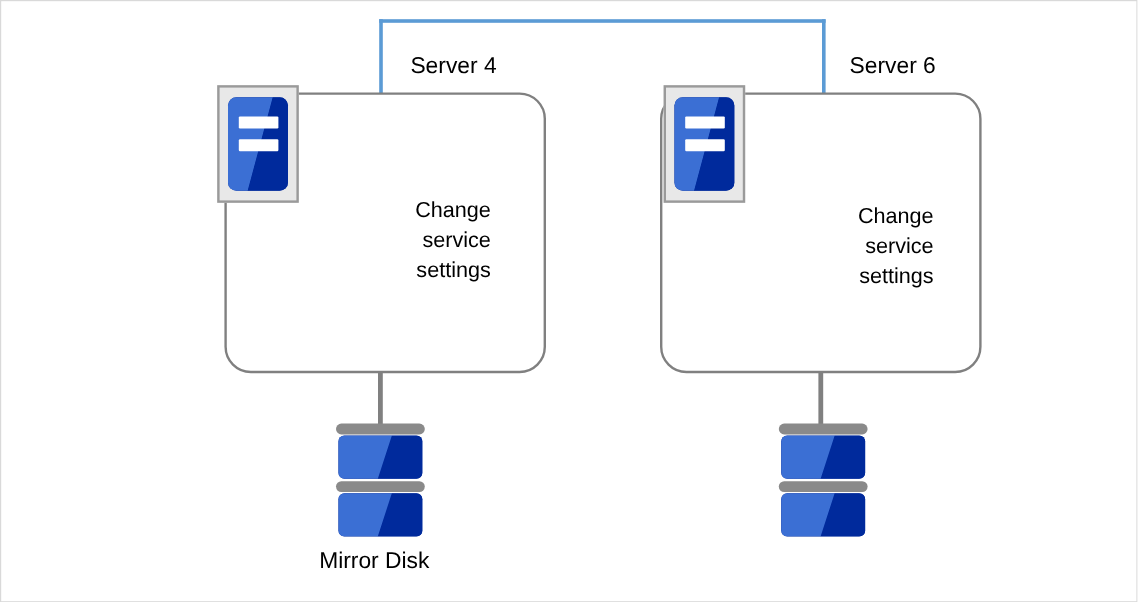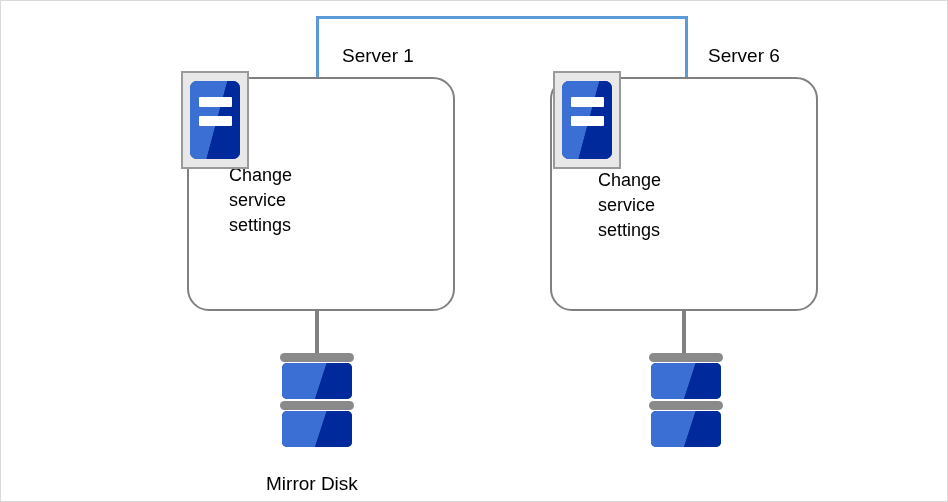--- a/index.html
+++ b/index.html
@@ -51,21 +51,21 @@
     white-space: nowrap;
   }
   #server1-label { left: 341px; top: 44px; }
   #server2-label { left: 707px; top: 44px; }
 
   .box-text {
     position: absolute;
     font-size: 18px;
     line-height: 25px;
     color: #000000;
-    text-align: left;
+    text-align: right;
     white-space: pre-line;
   }
   #server1-text { left: 228px; top: 162px; width: 180px; }
   #server2-text { left: 597px; top: 167px; width: 180px; }
 
   
   .srv-icon {
     position: absolute;
     width: 68px;
     height: 98px;
@@ -143,41 +143,41 @@
   }
   .disk-band-1 { top: 0px; }
   .disk-band-2 { top: 48px; }
 
   .disk-label {
     position: absolute;
     font-size: 19px;
     color: #000000;
     white-space: nowrap;
   }
-  #disk1-label { left: 265px; top: 472px; }
+  #disk1-label { left: 265px; top: 456px; }
 
   
   .connector {
     position: absolute;
     width: 4px;
     background: #808080;
   }
   #connector1 { left: 314px; top: 309px; height: 46px; }
   #connector2 { left: 681px; top: 309px; height: 46px; }
 </style>
 </head>
 <body>
 
 <div id="canvas">
 
   <div class="interconnect"></div>
 
   <div class="server-box" id="server1-box"></div>
 
-  <div class="server-label" id="server1-label">Server 1</div>
+  <div class="server-label" id="server1-label">Server 4</div>
 
   <div class="box-text" id="server1-text">Change
 service
 settings</div>
 
   <div class="srv-icon" id="server1-icon">
     <div class="srv-icon-body">
       <div class="srv-icon-sheen"></div>
       <div class="srv-bar srv-bar-1"></div>
       <div class="srv-bar srv-bar-2"></div>

